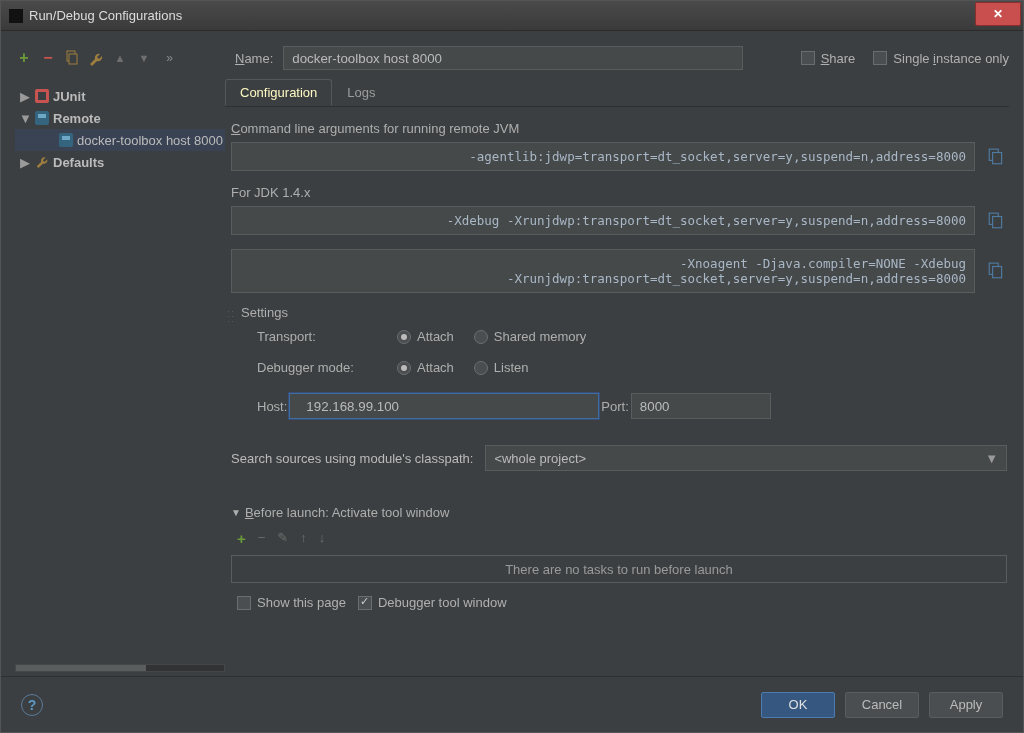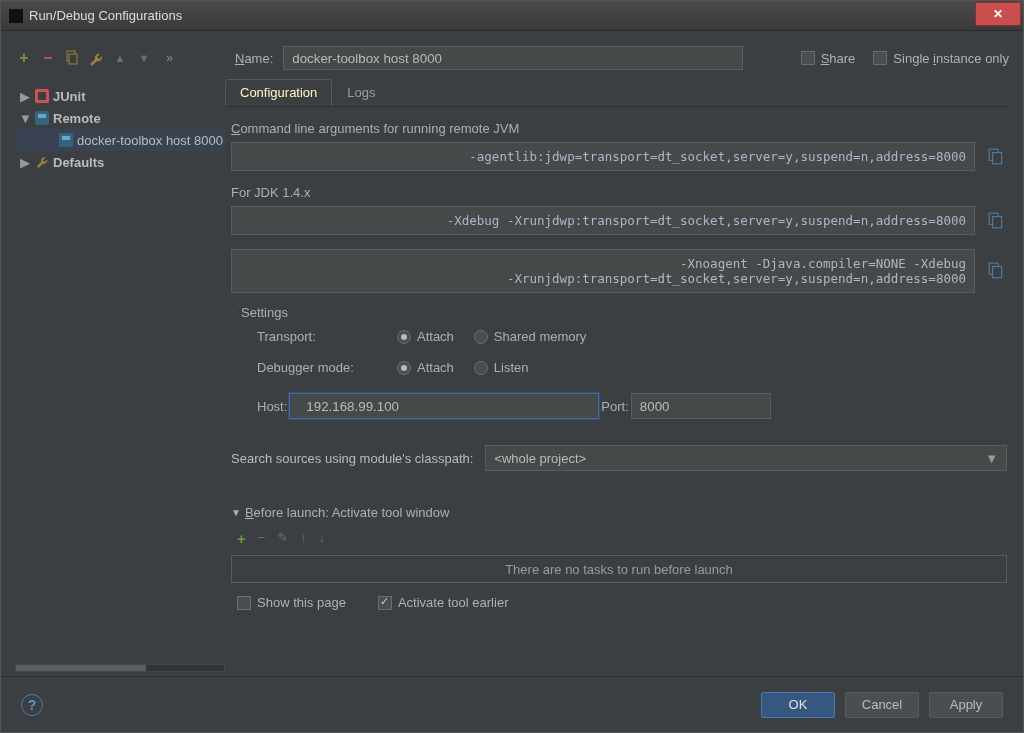--- a/index.html
+++ b/index.html
@@ -61,21 +61,21 @@
   .selectbox { flex: 1; display: flex; align-items: center; justify-content: space-between; height: 26px; background: #45494a; border: 1px solid #5a5d5e; padding: 0 8px; color: #bbbbbb; }
   .selectbox .arrow { color: #9a9a9a; }
   .searchrow { display: flex; align-items: center; gap: 12px; margin-top: 26px; }
   .before { margin-top: 34px; }
   .before .btitle { display: flex; align-items: center; gap: 4px; color: #aeaeae; }
   .before .btitle .caret { font-size: 10px; }
   .before .btoolbar { display: flex; gap: 12px; margin: 10px 0 8px 6px; }
   .gray { color: #6e6e6e; }
   .green { color: #6a9b3b; font-weight: bold; font-size: 15px; }
   .tasksbox { height: 28px; border: 1px solid #5a5d5e; display: flex; align-items: center; justify-content: center; color: #9a9a9a; }
-  .afterchecks { display: flex; gap: 32px; margin-top: 12px; padding-left: 6px; }
+  .afterchecks { display: flex; gap: 12px; margin-top: 12px; padding-left: 6px; }
   .afterchecks .check input.checked { background: #4b4e50; position: relative; }
   .afterchecks .check input.checked::after { content: "✓"; position: absolute; left: 1px; top: -2px; color: #cccccc; font-size: 11px; }
   .hscroll { margin-top: 8px; height: 8px; background: #313335; border: 1px solid #444648; width: 210px; position: relative; overflow: hidden; }
   .hscroll .thumb { position: absolute; left: 0; top: 0; height: 100%; width: 130px; background: #5a5d5e; }
   .footer { height: 56px; display: flex; align-items: center; justify-content: space-between; padding: 0 20px; border-top: 1px solid #2d2f30; margin-top: 4px; }
   .helpbtn { width: 22px; height: 22px; border-radius: 50%; border: 1px solid #5b7a99; color: #5b99c7; display: flex; align-items: center; justify-content: center; font-size: 14px; font-weight: bold; }
   .footbtns { display: flex; gap: 10px; }
   .btn { min-width: 74px; height: 26px; background: #4b4e50; border: 1px solid #5a5d5e; color: #bbbbbb; display: flex; align-items: center; justify-content: center; padding: 0 14px; cursor: pointer; border-radius: 2px; }
   .btn.primary { background: #365880; border: 1px solid #4b7bb0; color: #e0e0e0; }
 </style>
@@ -260,21 +260,21 @@
             <div class="tasksbox">
               <span>There are no tasks to run before launch</span>
             </div>
             <div class="afterchecks">
               <label class="check">
                 <input type="checkbox" style="">
                 <span>Show this page</span>
               </label>
               <label class="check">
                 <input type="checkbox" class="checked" style="">
-                <span>Activate tool earlier</span>
+                <span>Debugger tool window</span>
               </label>
             </div>
           </div>
         </div>
       </div>
     </div>
   </div>
 
   <div class="footer">
     <div class="helpbtn">?</div>

